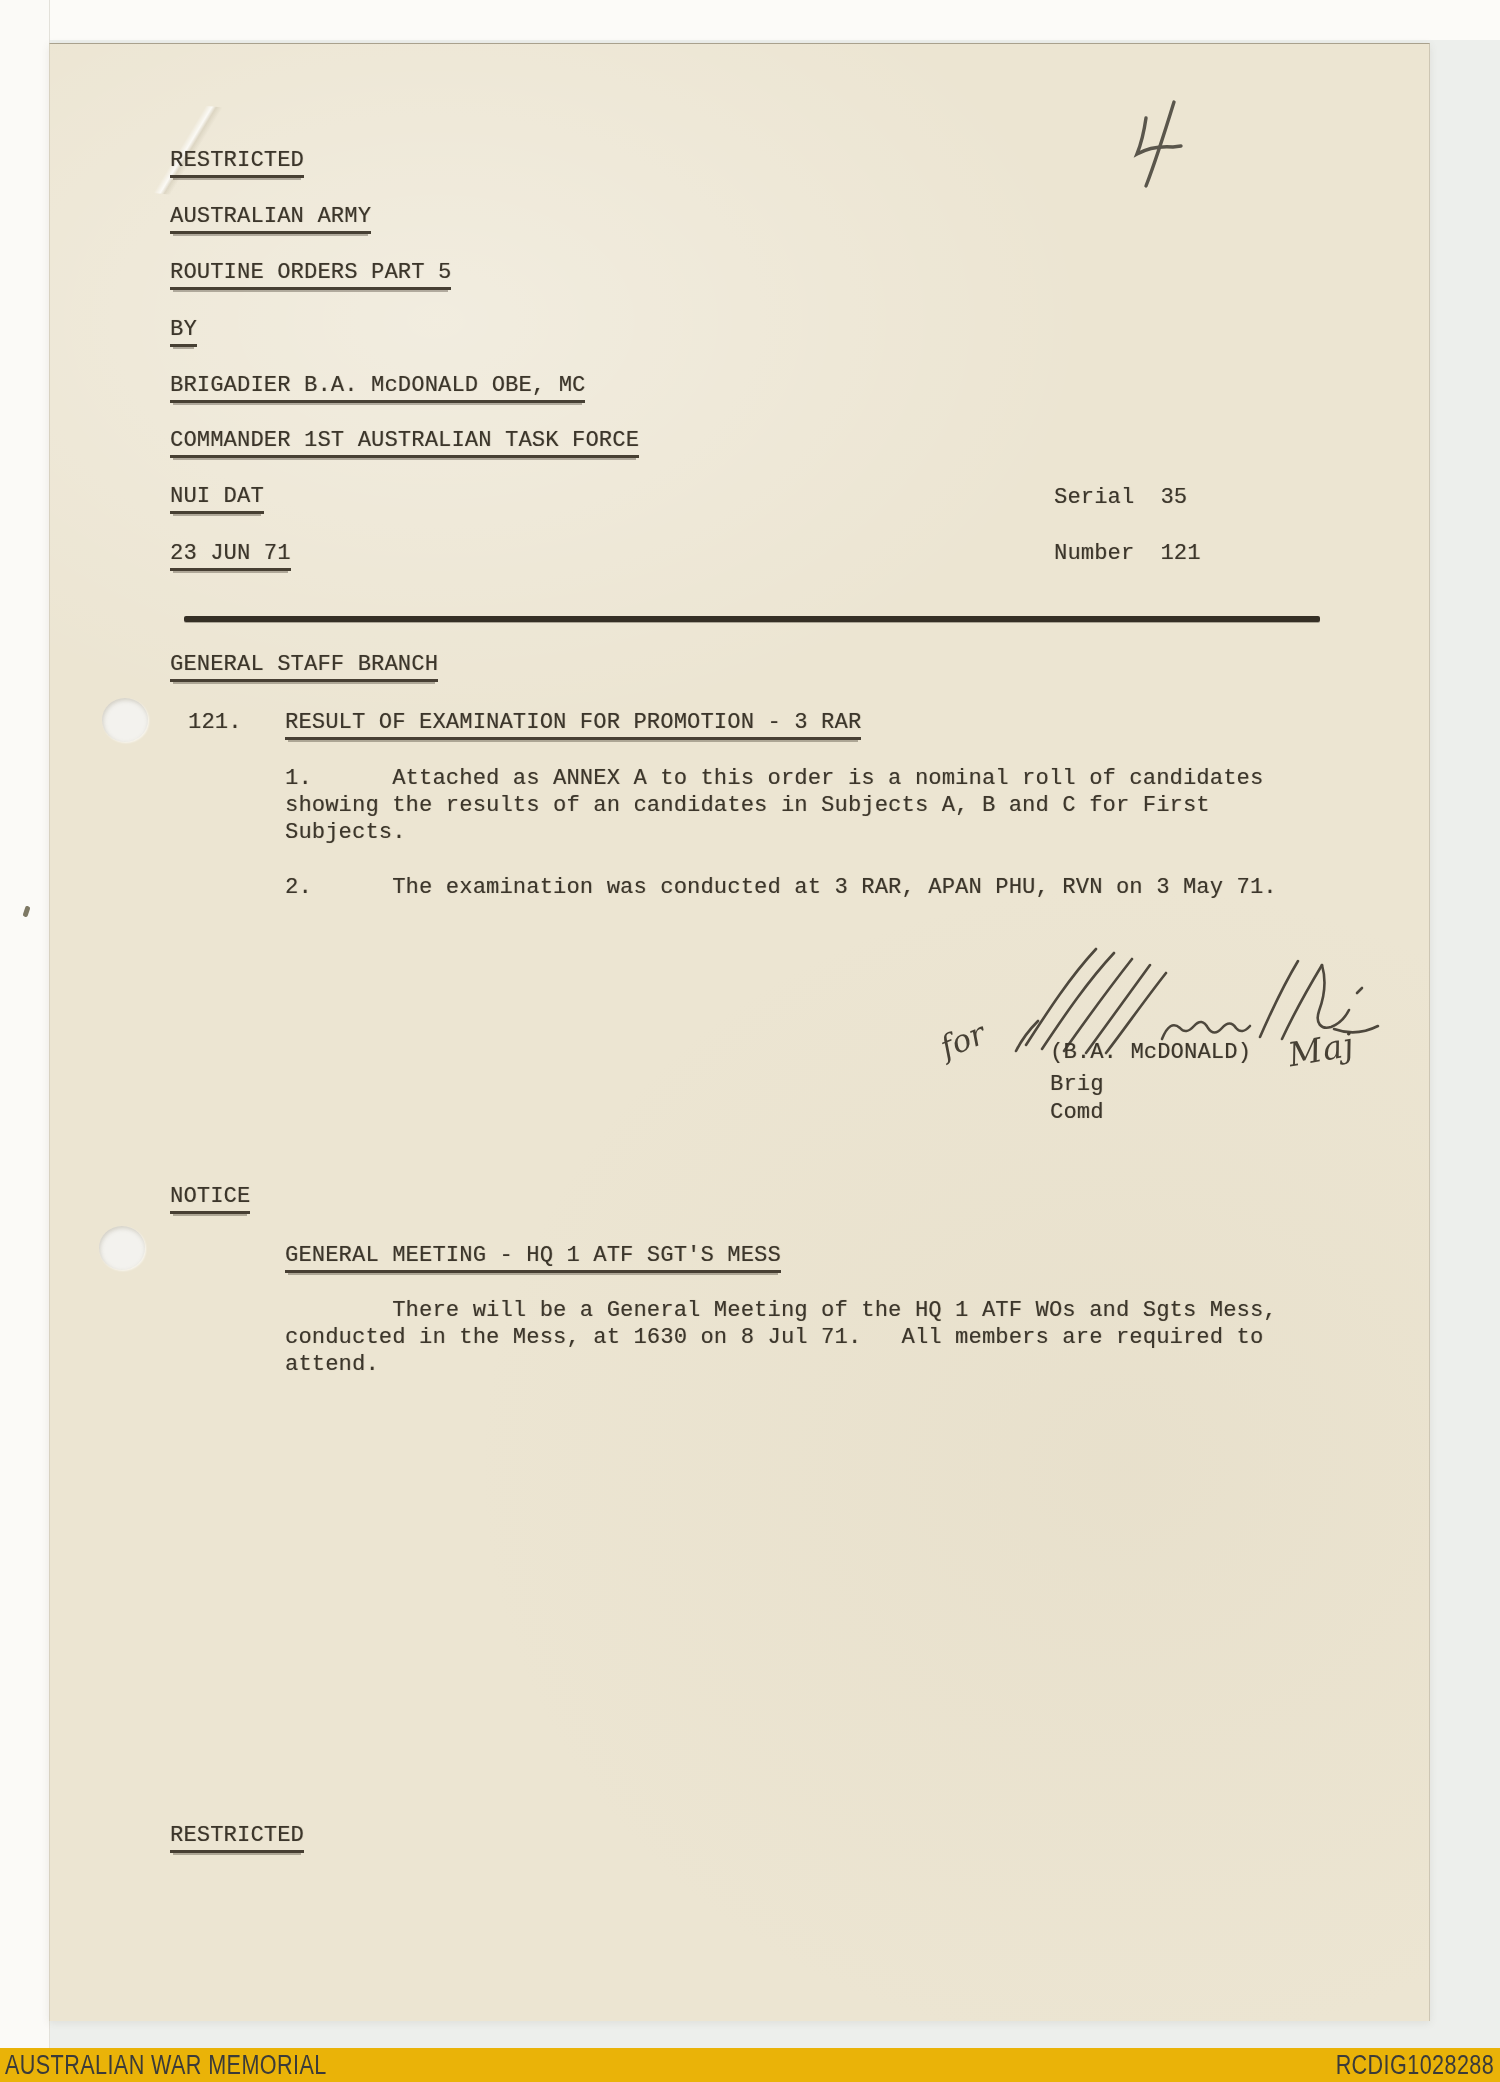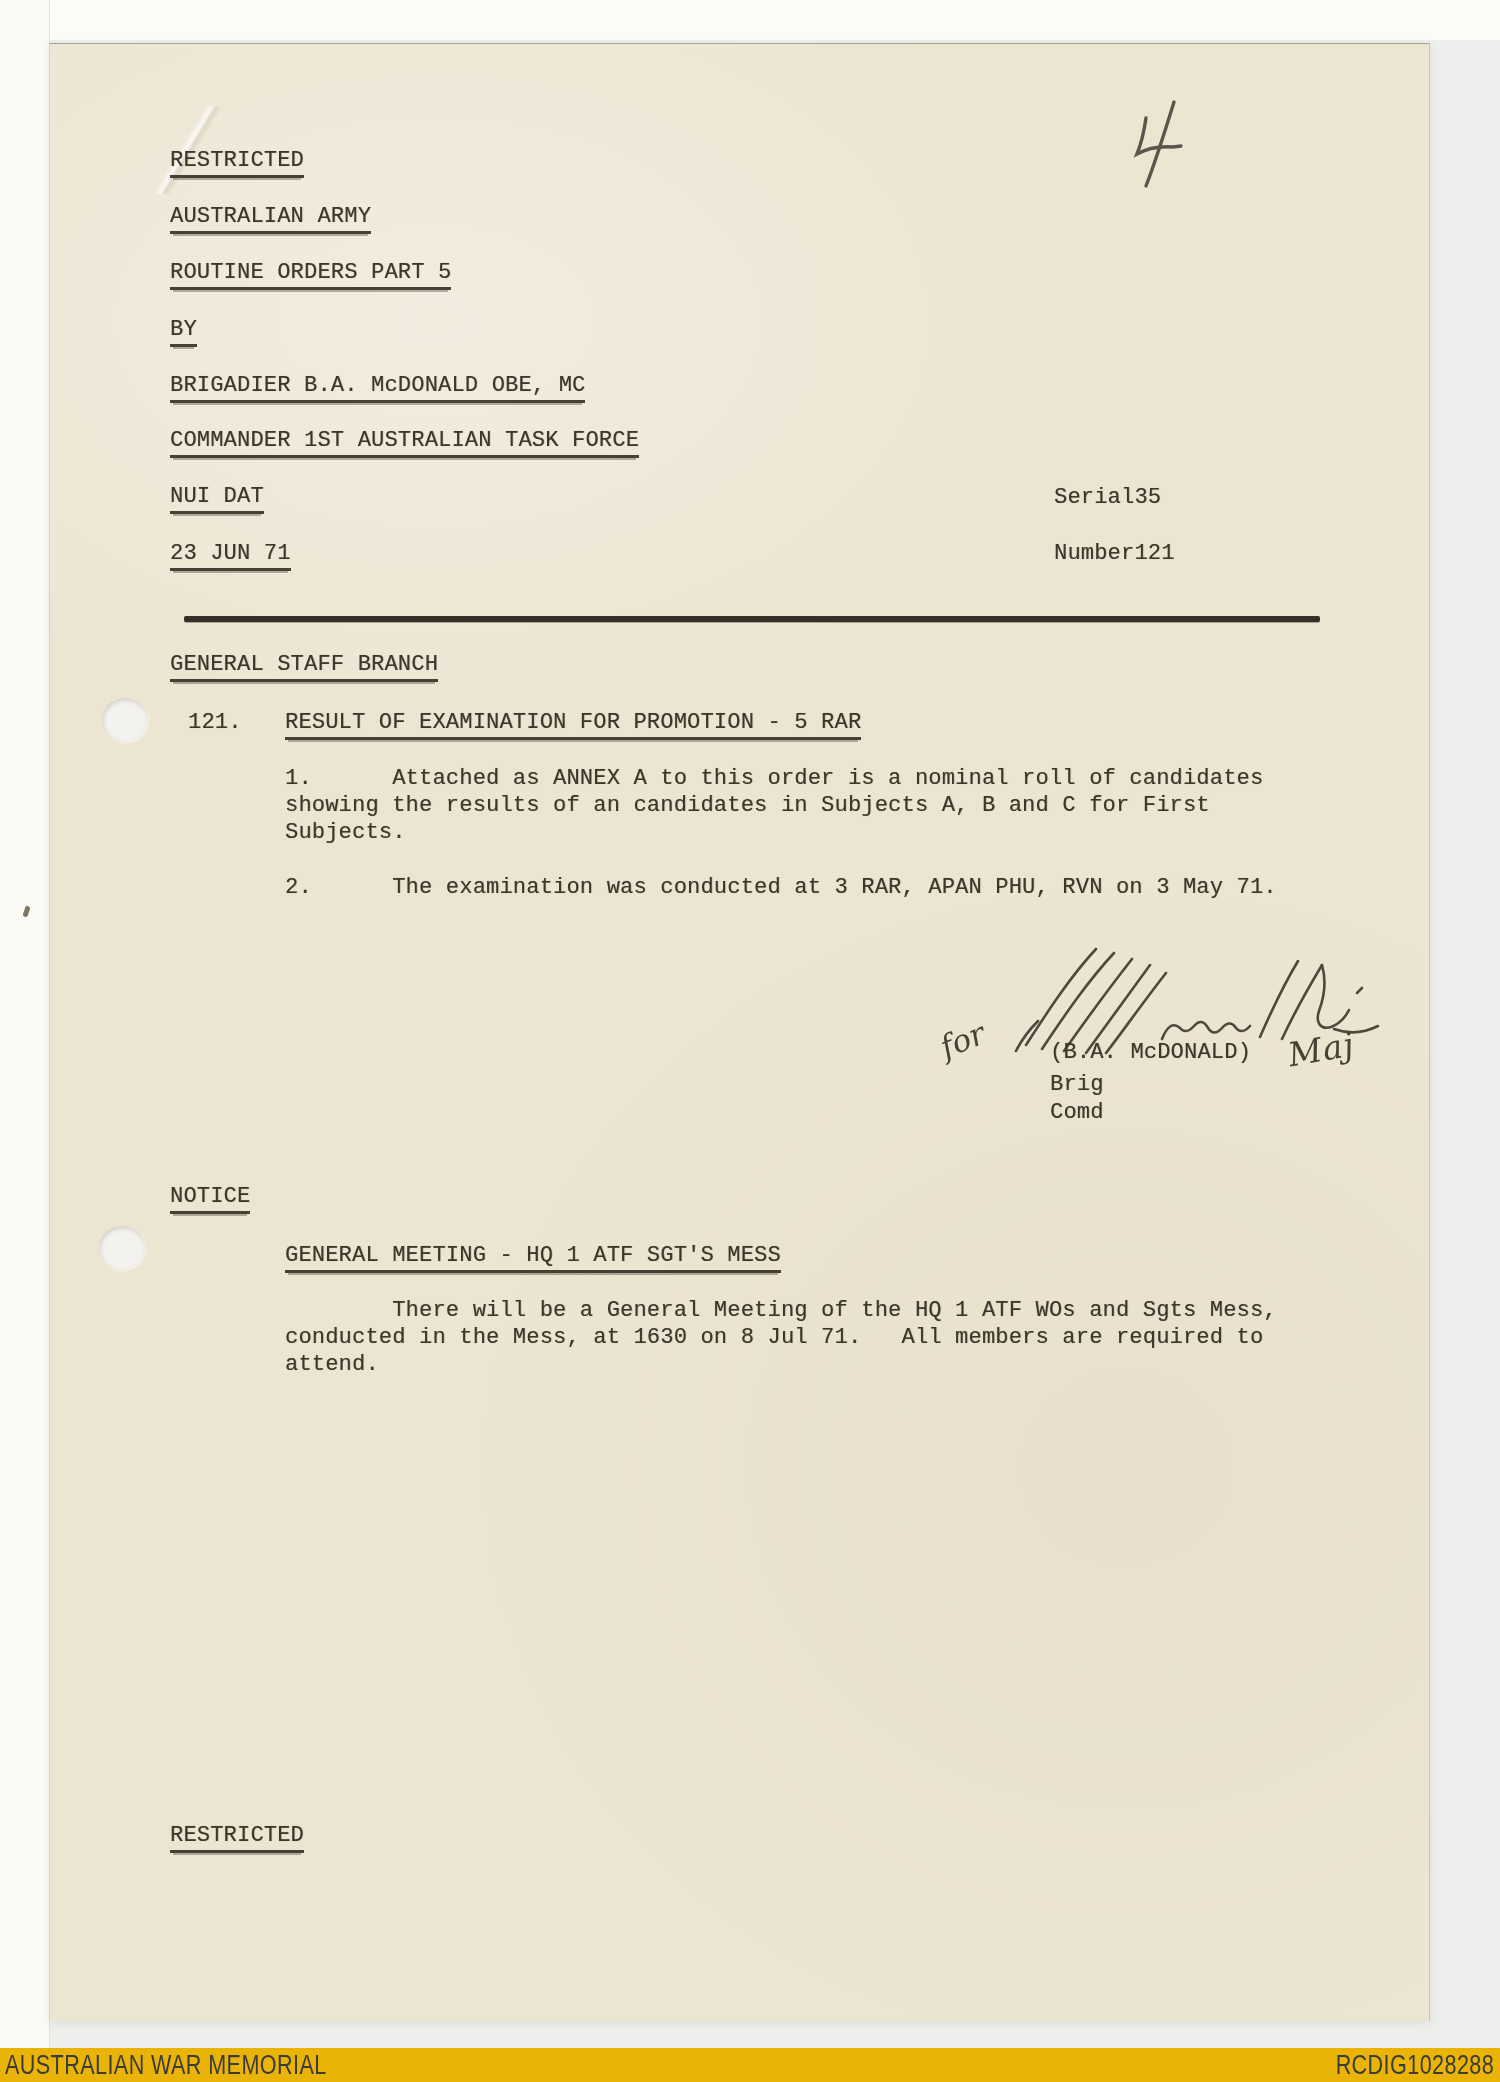--- a/index.html
+++ b/index.html
@@ -28,21 +28,21 @@
 
   
   .t{position:absolute;font-family:"Liberation Mono","DejaVu Sans Mono",monospace;
      font-size:22px;line-height:27px;color:#3c362b;letter-spacing:.2px;white-space:pre;
      text-shadow:.5px .4px .7px rgba(58,50,38,.45);}
   .ctr{left:170px;width:1036px;text-align:left;}
   .u{border-bottom:3px solid rgba(56,49,37,.92);padding-bottom:2px;
      box-shadow:0 5px 0 -3px rgba(56,49,37,.35);}
   .rule{position:absolute;left:184px;top:616px;width:1136px;height:6px;background:#352f25;border-radius:2px;
      box-shadow:0 1px 0 rgba(53,47,37,.35);}
-  .gap2{}
+  .gap2{margin-left:26px;}
 
   
   .hand{position:absolute;font-family:"DejaVu Serif",serif;font-style:italic;color:#474135;white-space:pre;}
   .hand-for{left:940px;top:1022px;font-size:31px;transform:rotate(-22deg);}
   .hand-maj{left:1288px;top:1030px;font-size:33px;transform:rotate(-10deg);letter-spacing:1px;}
   svg{position:absolute;overflow:visible;}
 
   
   .footer{position:absolute;left:0;bottom:0;width:100%;height:34px;background:#eab308;
      display:flex;justify-content:space-between;align-items:center;}
@@ -84,21 +84,21 @@
   <div class="t ctr" style="top:540px;"><span class="u">23 JUN 71</span></div>
 
   <div class="t" style="left:1054px;top:484px;"><span>Serial</span><span class="gap2">35</span></div>
   <div class="t" style="left:1054px;top:540px;"><span>Number</span><span class="gap2">121</span></div>
 
   <div class="rule"></div>
 
   <div class="t ctr" style="top:651px;"><span class="u">GENERAL STAFF BRANCH</span></div>
 
   <div class="t" style="left:188px;top:709px;">121.</div>
-  <div class="t" style="left:285px;top:709px;"><span class="u">RESULT OF EXAMINATION FOR PROMOTION - 5 RAR</span></div>
+  <div class="t" style="left:285px;top:709px;"><span class="u">RESULT OF EXAMINATION FOR PROMOTION - 3 RAR</span></div>
 
   <div class="t" style="left:285px;top:765px;">1.      Attached as ANNEX A to this order is a nominal roll of candidates</div>
   <div class="t" style="left:285px;top:792px;">showing the results of an candidates in Subjects A, B and C for First</div>
   <div class="t" style="left:285px;top:819px;">Subjects.</div>
   <div class="t" style="left:285px;top:874px;">2.      The examination was conducted at 3 RAR, APAN PHU, RVN on 3 May 71.</div>
 
   <svg style="left:930px;top:933px;" width="460" height="170" viewBox="0 0 460 170">
     <g stroke="#413b31" stroke-width="2.6" fill="none" stroke-linecap="round" opacity=".92">
       <path d="M86,118 C92,106 99,97 108,88"></path>
       <path d="M96,112 C118,78 140,44 166,16"></path>

